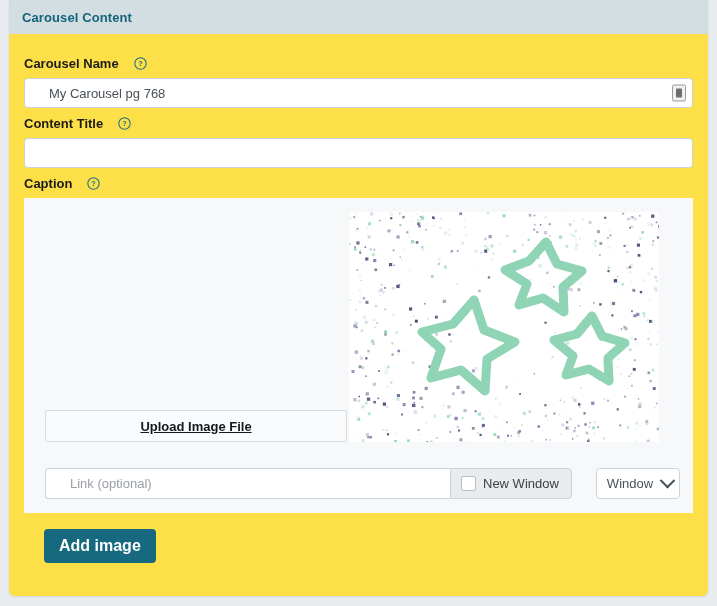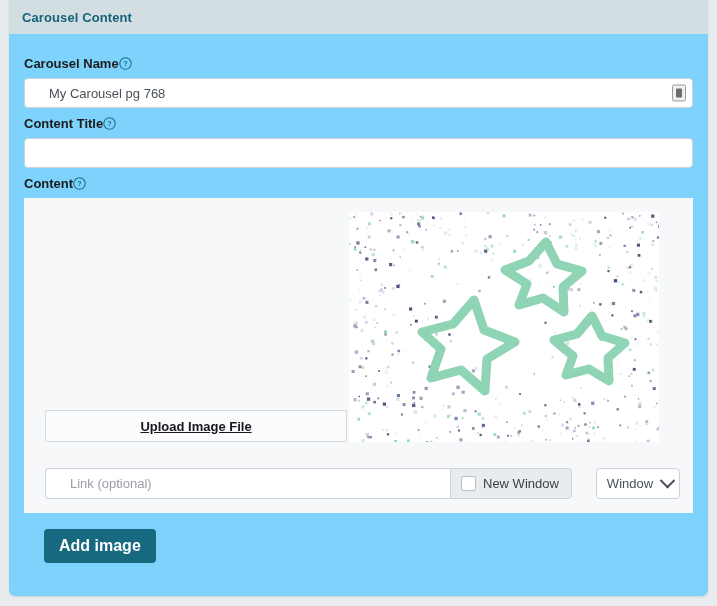--- a/index.html
+++ b/index.html
@@ -13,21 +13,21 @@
     font-family: "Liberation Sans", sans-serif;
     -webkit-font-smoothing: antialiased;
   }
 
   .card {
     position: absolute;
     left: 9px;
     top: 0px;
     width: 699px;
     height: 596px;
-    background: #7dd3fc;
+    background: #fde047;
     border-radius: 0 0 6px 6px;
     box-shadow: 0 1px 2px rgba(0,0,0,0.10);
     box-sizing: border-box;
     overflow: hidden;
   }
 
   .card-header {
     height: 34px;
     background: #d3dee3;
     display: flex;
@@ -47,21 +47,21 @@
     box-sizing: border-box;
   }
 
   .field-label {
     font-size: 13px;
     font-weight: bold;
     color: #1b1b1b;
     margin: 8px 0 7px 0;
     display: flex;
     align-items: center;
-    gap: 0;
+    gap: 15px;
   }
 
   .help-icon {
     display: inline-flex;
     width: 13px;
     height: 13px;
     align-items: center;
     justify-content: center;
     color: #1a6d8c;
   }
@@ -293,21 +293,21 @@
         <svg width="13" height="13" viewBox="0 0 16 16">
           <circle cx="8" cy="8" r="7" fill="none" stroke="#1a6d8c" stroke-width="1.3"></circle>
           <text x="8" y="11.6" font-size="9" font-family="Liberation Sans, sans-serif" fill="#1a6d8c" text-anchor="middle">?</text>
         </svg>
       </span>
     </div>
     <input class="text-input" type="text" value="" style="">
 
     
     <div class="field-label">
-      <span>Content</span>
+      <span>Caption</span>
       <span class="help-icon">
         <svg width="13" height="13" viewBox="0 0 16 16">
           <circle cx="8" cy="8" r="7" fill="none" stroke="#1a6d8c" stroke-width="1.3"></circle>
           <text x="8" y="11.6" font-size="9" font-family="Liberation Sans, sans-serif" fill="#1a6d8c" text-anchor="middle">?</text>
         </svg>
       </span>
     </div>
 
     <div class="carousel-panel">
 

